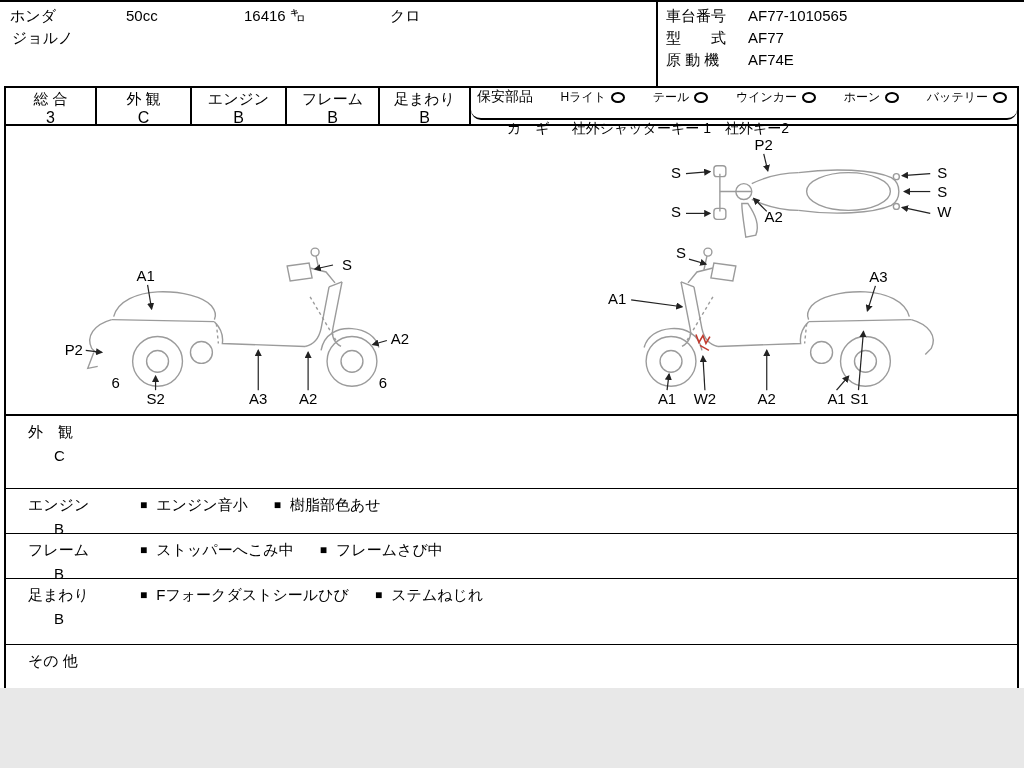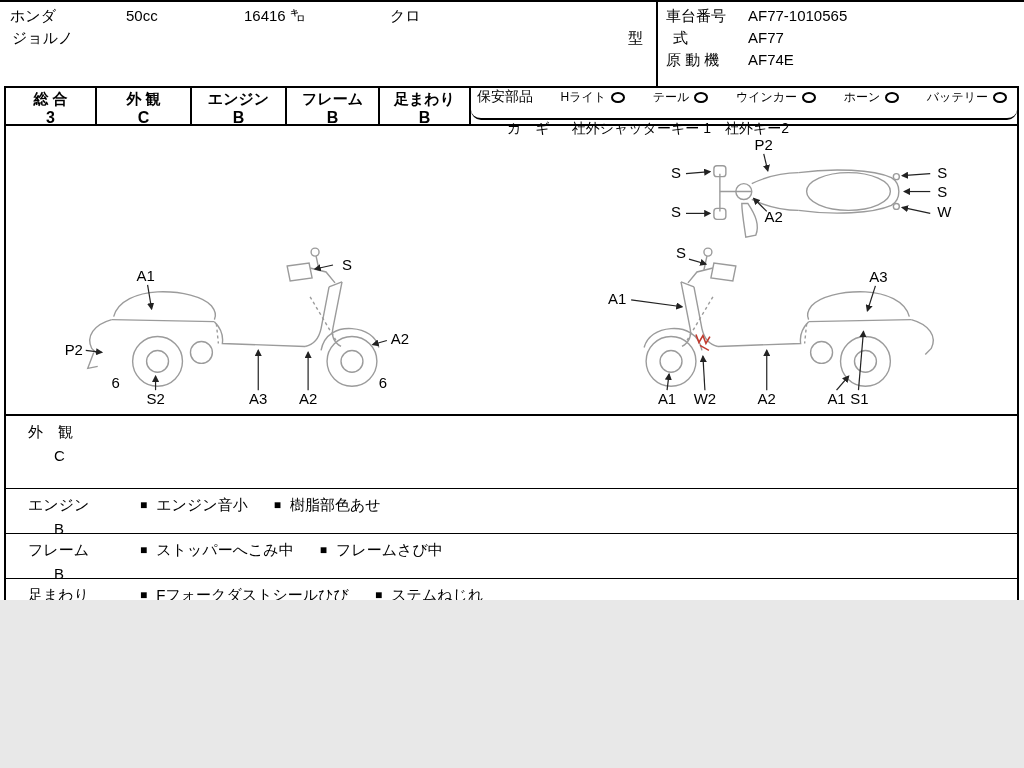--- a/index.html
+++ b/index.html
@@ -1,29 +1,29 @@
 <!DOCTYPE html>
 <html><head>
 <meta charset="utf-8">
 <style>
   html,body{margin:0;padding:0;background:#e8e8e8;}
   .sheet{
-    position:relative;width:1024px;height:600px;background:#ffffff;
+    position:relative;width:1024px;height:688px;background:#ffffff;
     font-family:"Liberation Sans","DejaVu Sans",sans-serif;color:#000;overflow:hidden;
   }
   .abs{position:absolute;}
   .t15{font-size:15px;line-height:1.2;}
   .top-rule{left:0;top:0;width:1024px;border-top:2px solid #000;}
   .hdr-vline{left:656px;top:0;height:86px;border-left:2px solid #000;}
 
   
   .grade-bar{left:4px;top:86px;width:1015px;height:40px;border:2px solid #000;
     box-sizing:border-box;display:flex;}
   .grade-cell{border-right:2px solid #000;box-sizing:border-box;display:flex;
-    flex-direction:column;align-items:center;justify-content:space-between;padding:2px 0;font-weight:bold;}
+    flex-direction:column;align-items:center;justify-content:space-between;padding:2px 0;}
   .grade-cell .lbl{font-size:15px;}
   .grade-cell .val{font-size:16px;}
   .safety-cell{flex:1;display:flex;flex-direction:column;box-sizing:border-box;}
   .safety-top{height:18px;border-bottom:2px solid #000;display:flex;align-items:center;
     padding:0 10px 12px 6px;justify-content:space-between;border-radius:10px;}
   .safety-title{font-size:14px;white-space:nowrap;}
   .sf-item{font-size:12px;white-space:nowrap;display:flex;align-items:center;justify-content:space-between;}
   .circ{display:inline-block;width:14px;height:11px;border:2px solid #000;
     border-radius:50%;margin-left:5px;box-sizing:border-box;}
   .safety-bottom{flex:1;display:flex;align-items:center;padding-left:36px;gap:22px;font-size:14px;}
@@ -57,21 +57,21 @@
   <div class="abs hdr-vline"></div>
 
   <div class="abs t15" style="left:10px;top:7px;">ホンダ</div>
   <div class="abs t15" style="left:126px;top:7px;">50cc</div>
   <div class="abs t15" style="left:244px;top:7px;">16416 ㌔</div>
   <div class="abs t15" style="left:390px;top:7px;">クロ</div>
   <div class="abs t15" style="left:12px;top:29px;">ジョルノ</div>
 
   <div class="abs t15" style="left:666px;top:7px;">車台番号</div>
   <div class="abs t15" style="left:748px;top:7px;">AF77-1010565</div>
-  <div class="abs t15" style="left:628px;top:29px;">型　　式</div>
+  <div class="abs t15" style="left:666px;top:29px;">型　　式</div>
   <div class="abs t15" style="left:748px;top:29px;">AF77</div>
   <div class="abs t15" style="left:666px;top:51px;">原 動 機</div>
   <div class="abs t15" style="left:748px;top:51px;">AF74E</div>
 
   <div class="abs grade-bar">
     <div class="grade-cell" style="width:91px;">
       <div class="lbl">総 合</div>
       <div class="val">3</div>
     </div>
     <div class="grade-cell" style="width:95px;">

